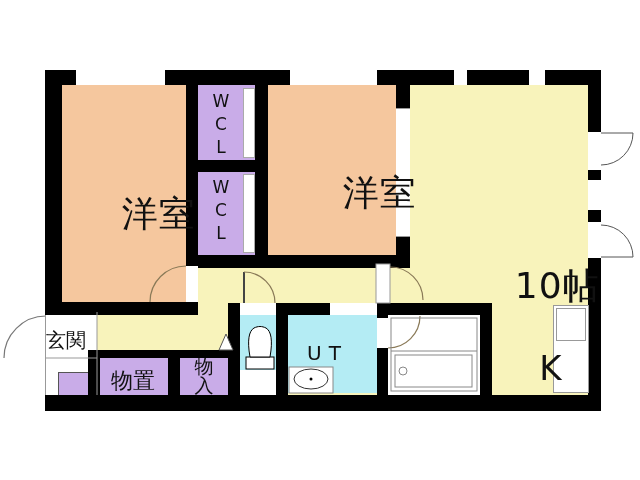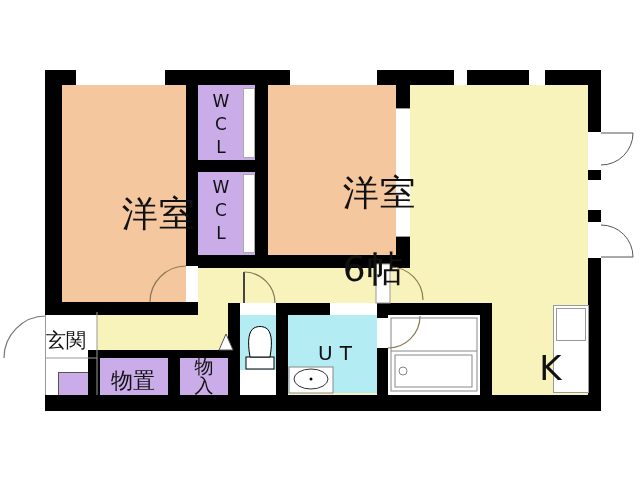--- a/index.html
+++ b/index.html
@@ -113,39 +113,39 @@
       <rect x="395" y="355" width="77" height="32" fill="none" stroke="#888" stroke-width="1"></rect>
       <circle cx="403" cy="371" r="4" fill="none" stroke="#888" stroke-width="1"></circle>
     </g>
   </svg>
 
   <div class="room-label" style="left:72px;top:157px;">
     <span>洋室</span><br>
   </div>
   <div class="room-label" style="left:293px;top:136px;">
     <span>洋室</span><br>
-    <span>6帖</span>
   </div>
   <div class="room-label" style="left:465px;top:153px;">
     <br>
+    <span>10帖</span>
   </div>
   <div class="room-label" style="left:482px;top:313px;font-size:34px;line-height:37px;">
     <span style="padding-left:10px;">K</span><br>
   </div>
   <div class="small-label" style="left:46px;top:327px;font-size:20px;">玄関</div>
   <div class="small-label" style="left:111px;top:366px;font-size:22px;">物置</div>
   <div class="vtext" style="left:194px;top:357px;width:20px;font-size:19px;line-height:19px;">
     <span>物</span>
     <span>入</span>
   </div>
   <div class="vtext" style="left:211px;top:90px;width:20px;font-size:17px;line-height:23px;">
     <span>W</span>
     <span>C</span>
     <span>L</span>
   </div>
   <div class="vtext" style="left:211px;top:176px;width:20px;font-size:17px;line-height:23px;">
     <span>W</span>
     <span>C</span>
     <span>L</span>
   </div>
-  <div class="small-label" style="left:318px;top:341px;font-size:20px;letter-spacing:7px;">UT</div>
+  <div class="small-label" style="left:307px;top:341px;font-size:20px;letter-spacing:7px;">UT</div>
 
 </div>
 
 </body></html>

